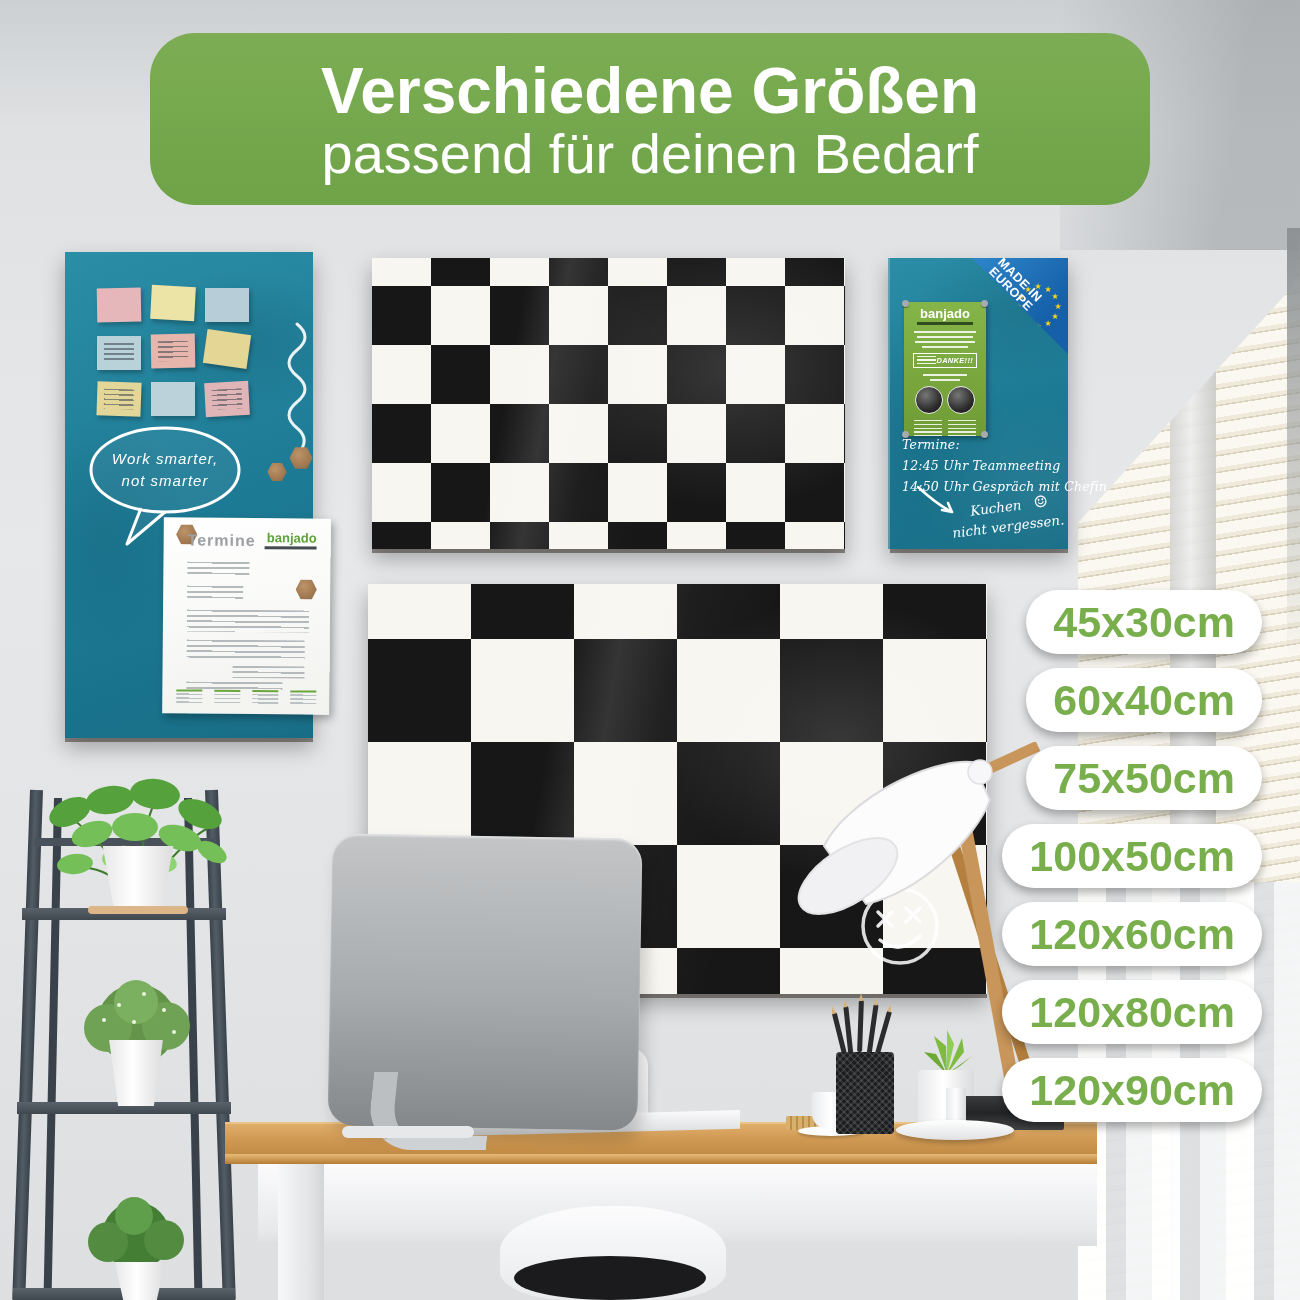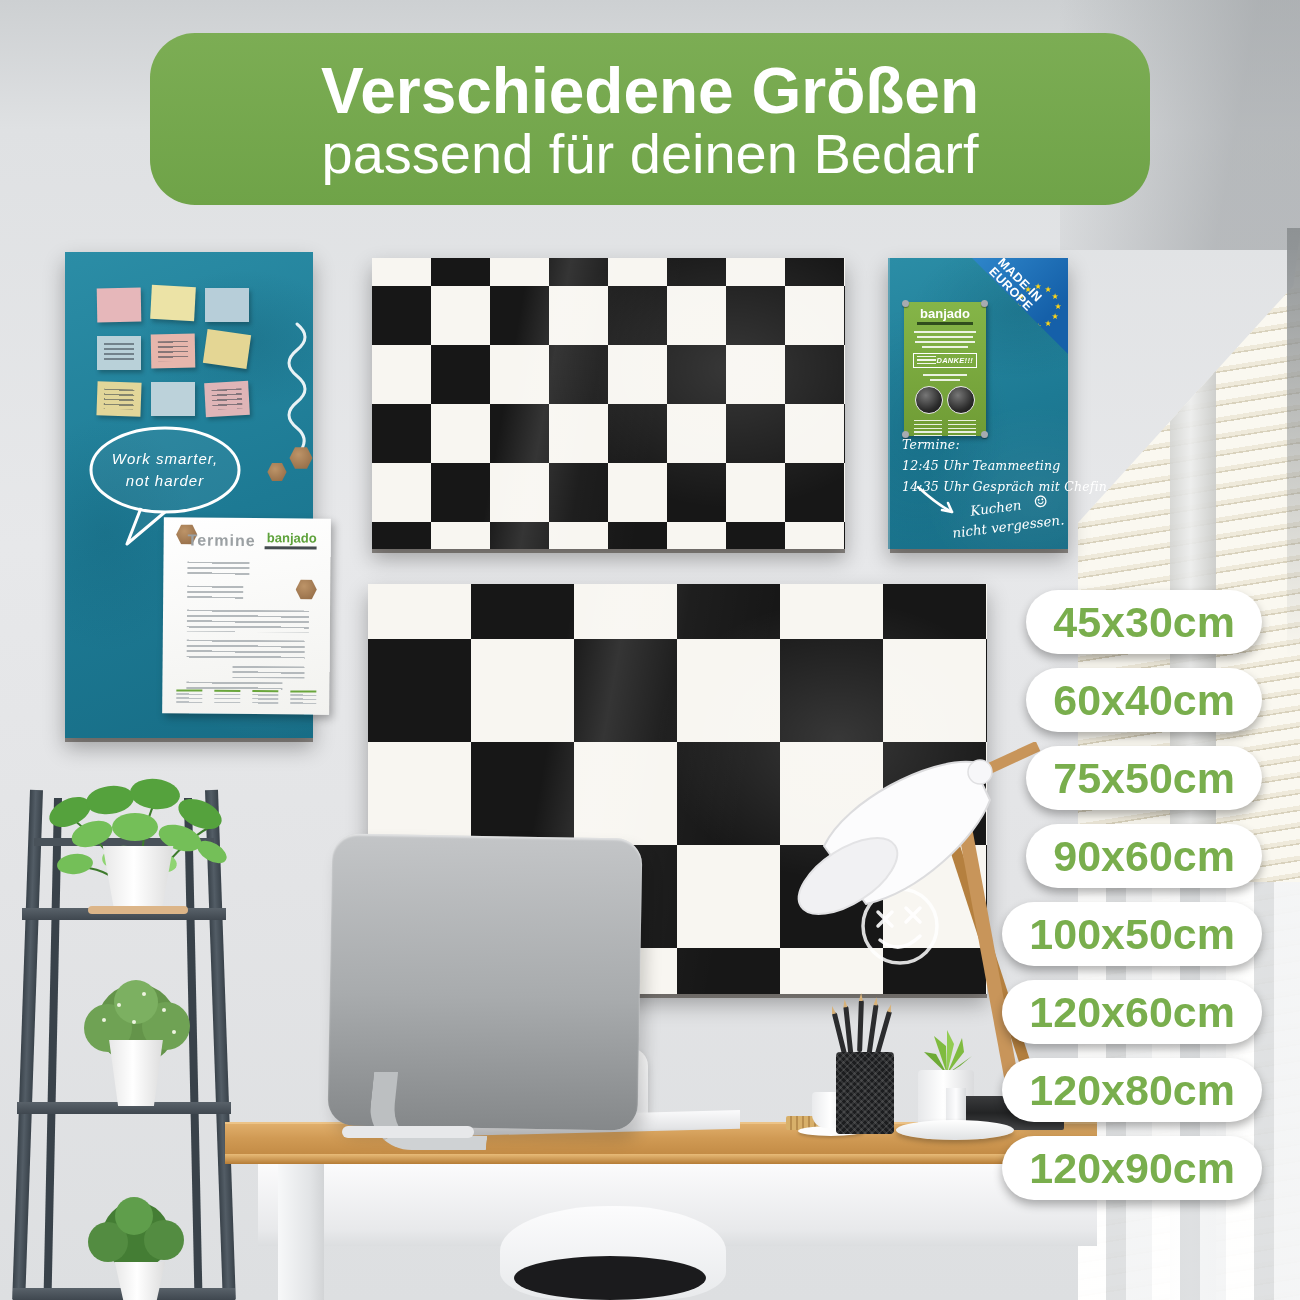--- a/index.html
+++ b/index.html
@@ -254,21 +254,21 @@
 
     <svg class="abs" style="left:214px;top:66px" width="32" height="142" viewBox="0 0 32 142">
       <path d="M18,6 q16,13 0,26 q-16,13 0,26 q16,13 0,26 q-16,13 0,26 q12,10 4,22" fill="none" stroke="#fff" stroke-width="3" stroke-linecap="round" opacity=".9"></path>
     </svg>
 
     <svg class="abs" style="left:18px;top:170px" width="170" height="130" viewBox="0 0 170 130">
       <ellipse cx="82" cy="48" rx="74" ry="42" fill="rgba(255,255,255,.05)" stroke="#fff" stroke-width="3"></ellipse>
       <path d="M58,86 L44,122 L82,90" fill="rgba(255,255,255,.05)" stroke="#fff" stroke-width="3" stroke-linejoin="round"></path>
     </svg>
     <span class="bubble-text" style="left:25px;top:198px">Work smarter,</span>
-    <span class="bubble-text" style="left:25px;top:220px">not harder</span>
+    <span class="bubble-text" style="left:25px;top:220px">not smarter</span>
 
     <span class="cork" style="left:202px;top:210px;width:20px;height:20px"></span>
     <span class="cork" style="left:224px;top:194px;width:24px;height:24px"></span>
 
     <div class="abs paper">
       <span class="cork" style="left:12px;top:6px;width:22px;height:22px"></span>
       <span class="cork" style="left:132px;top:60px;width:22px;height:22px"></span>
       <span class="paper-title">Termine</span>
       <span class="paper-brand">banjado</span>
       <span class="paper-brandbar"></span>
@@ -334,21 +334,21 @@
       </div>
       <div class="f-cols">
         <span class="f-col"></span>
         <span class="f-col"></span>
       </div>
     </div>
 
     <div class="hand schedule">
       <div>Termine:</div>
       <div>12:45 Uhr Teammeeting</div>
-      <div>14:35 Uhr Gespräch mit Chefin</div>
+      <div>14:50 Uhr Gespräch mit Chefin</div>
     </div>
     <svg class="abs" style="left:22px;top:226px" width="50" height="36" viewBox="0 0 50 36">
       <path d="M6,3 C18,14 28,22 40,28" fill="none" stroke="#fff" stroke-width="2.5" stroke-linecap="round"></path>
       <path d="M40,28 L30,26 M40,28 L36,19" fill="none" stroke="#fff" stroke-width="2.5" stroke-linecap="round"></path>
     </svg>
     <span class="hand kuchen"><span>Kuchen</span>
       <span style="font-style:normal;font-size:16px;margin-left:8px;">☺</span></span>
     <span class="hand vergessen">nicht vergessen.</span>
   </div>
 
@@ -409,20 +409,19 @@
 
   <div class="abs banner">
     <div class="banner-title">Verschiedene Größen</div>
     <div class="banner-sub">passend für deinen Bedarf</div>
   </div>
 
   <div class="abs badges">
     <div class="pill">45x30cm</div>
     <div class="pill">60x40cm</div>
     <div class="pill">75x50cm</div>
-    <div class="pill">90x60cm</div>
     <div class="pill">100x50cm</div>
     <div class="pill">120x60cm</div>
     <div class="pill">120x80cm</div>
     <div class="pill">120x90cm</div>
   </div>
 
 </div>
 
 </body></html>

